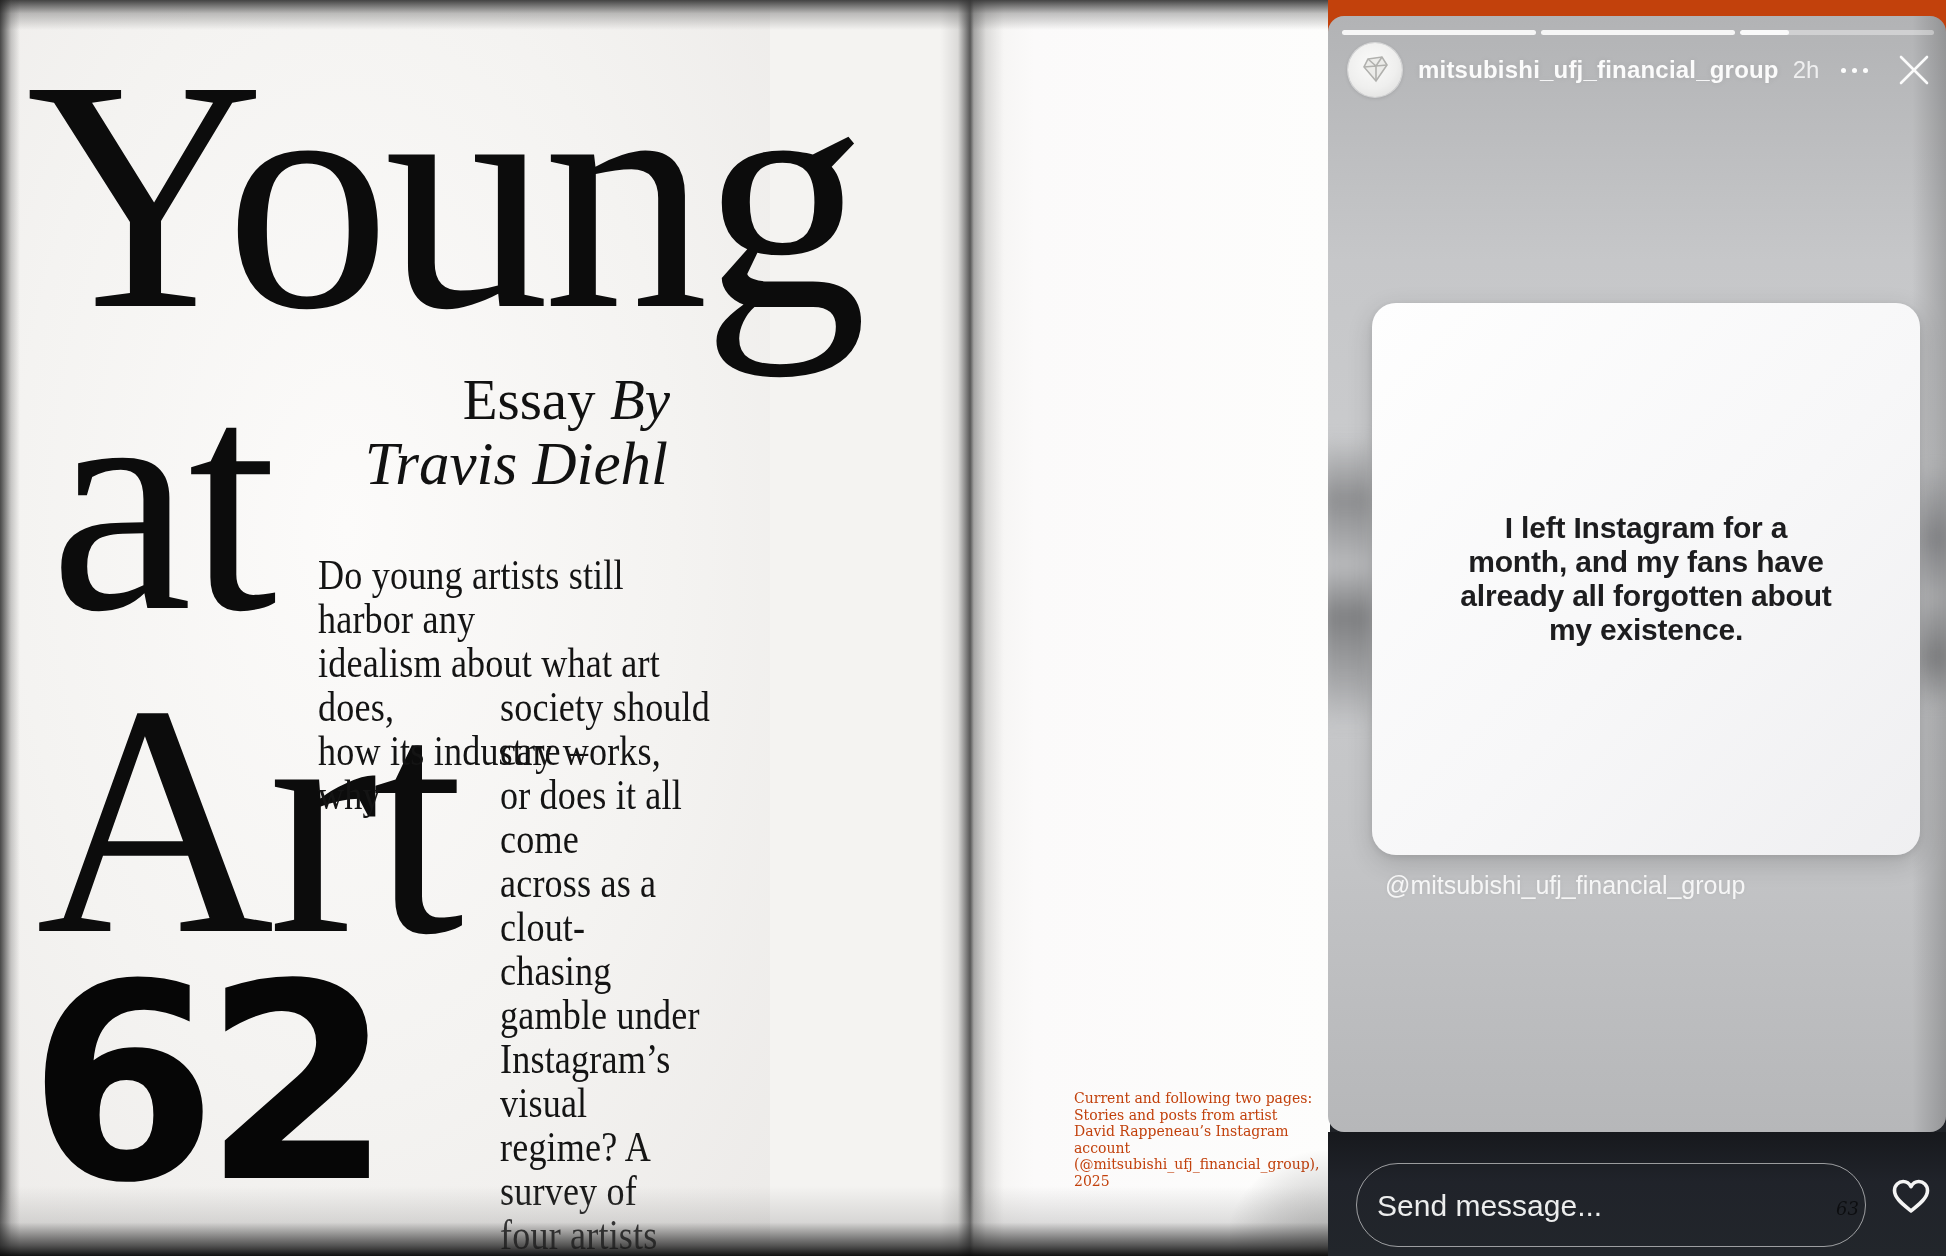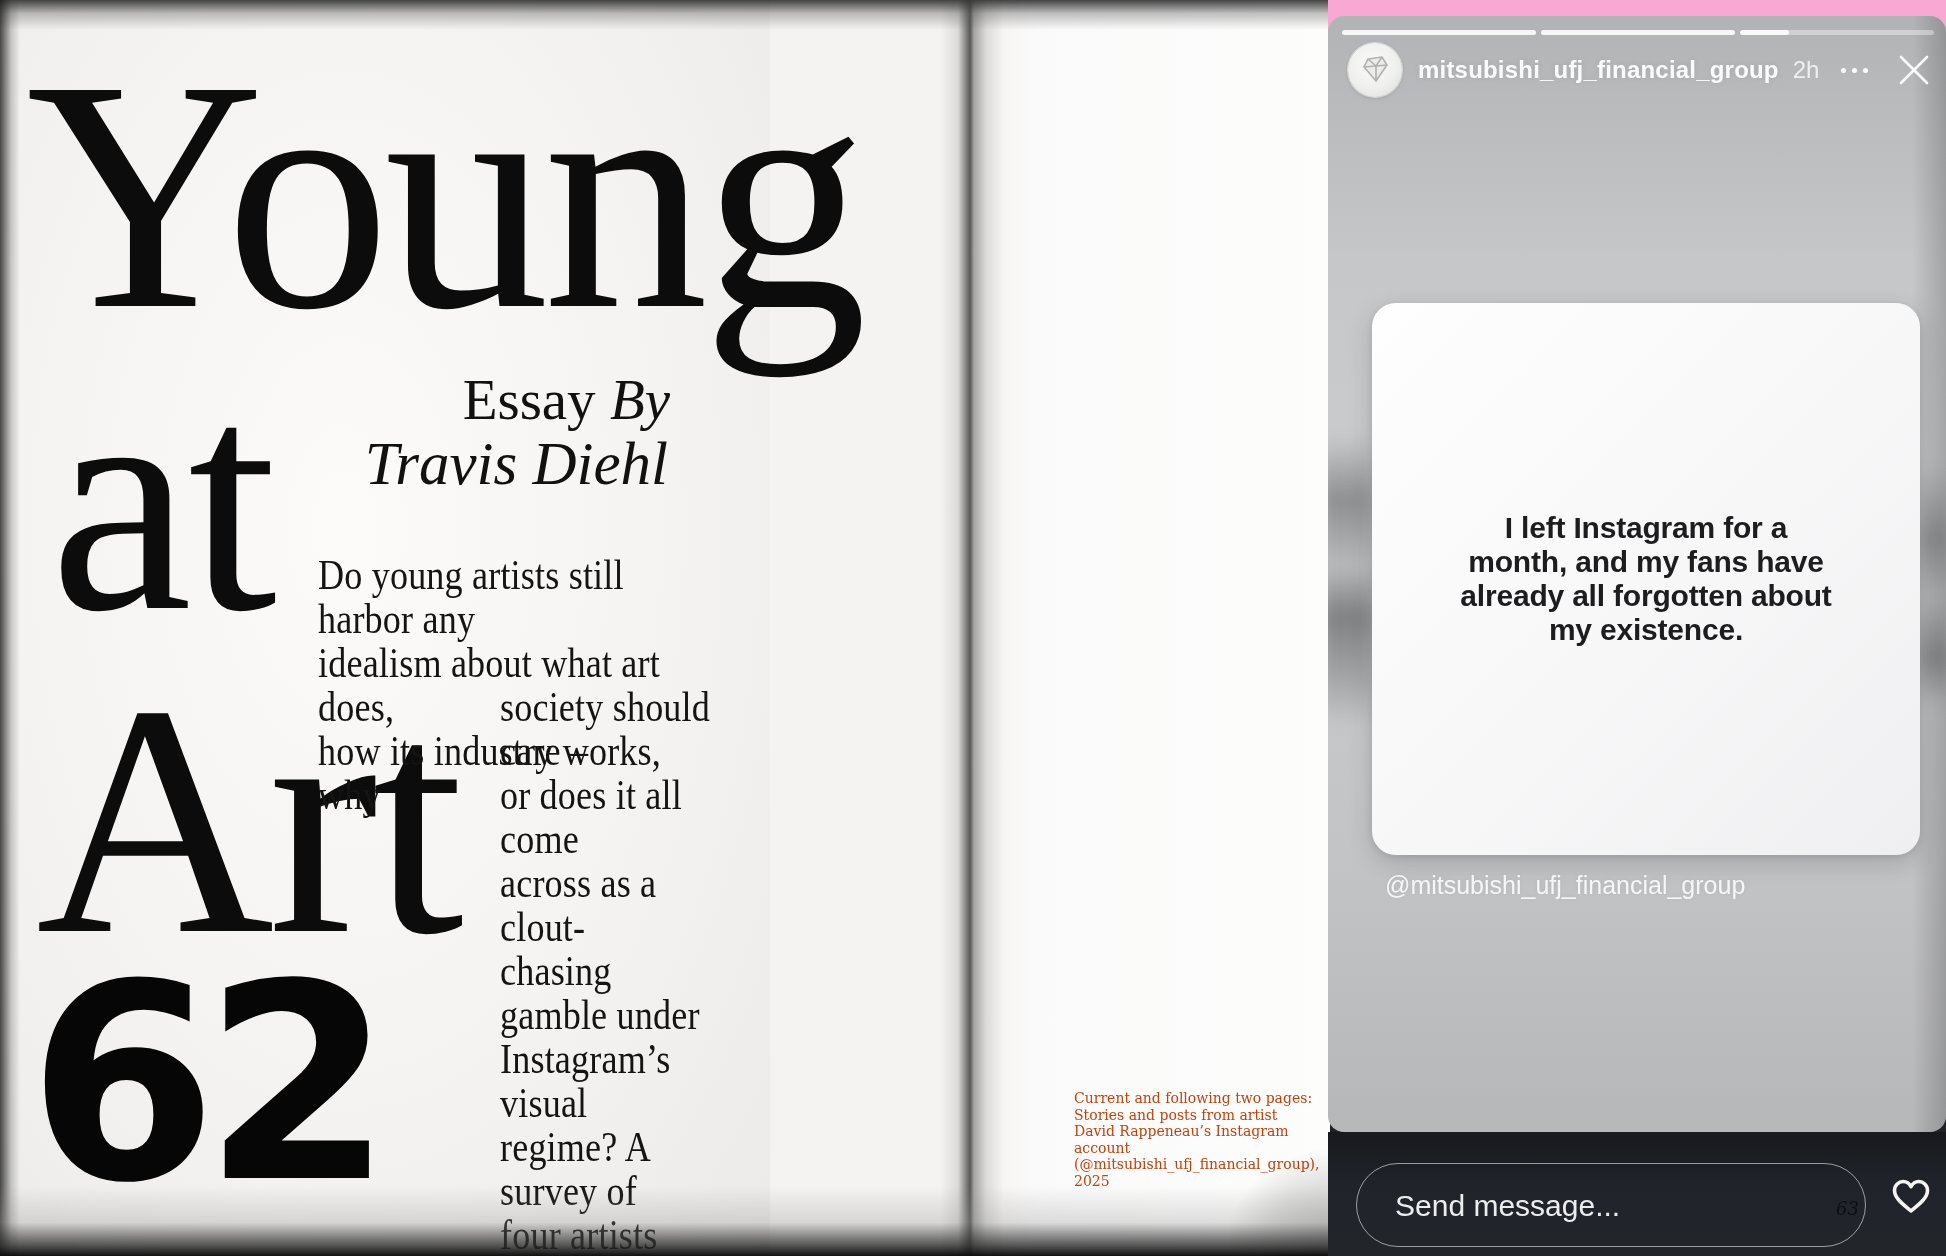--- a/index.html
+++ b/index.html
@@ -37,21 +37,21 @@
   .vig-left{position:absolute;left:0;top:0;width:20px;height:1256px;
     background:linear-gradient(90deg, rgba(30,30,30,0.8) 0%, rgba(60,60,60,0.25) 55%, rgba(0,0,0,0) 100%);}
   .vig-bottom{position:absolute;left:0;top:1186px;width:1330px;height:70px;
     background:linear-gradient(180deg, rgba(0,0,0,0) 0%, rgba(140,140,140,0.28) 52%, rgba(45,45,45,0.8) 85%, rgba(10,10,10,0.97) 100%);}
   .gutter{position:absolute;left:940px;top:0;width:64px;height:1256px;
     background:linear-gradient(90deg, rgba(0,0,0,0) 0%, rgba(0,0,0,0.10) 28%, rgba(35,35,35,0.75) 47%, rgba(70,70,70,0.45) 53%, rgba(0,0,0,0.10) 72%, rgba(0,0,0,0) 100%);}
   .corner-curl{position:absolute;left:1230px;top:1140px;width:100px;height:116px;
     background:radial-gradient(circle at 100% 100%, rgba(0,0,0,0.30) 0%, rgba(0,0,0,0.12) 45%, rgba(0,0,0,0) 70%);}
 
   
-  .ig-panel{position:absolute;left:1328px;top:0;width:618px;height:1052px;background:#f9a8d4;}
+  .ig-panel{position:absolute;left:1328px;top:0;width:618px;height:1052px;background:#c2410c;}
   .ig-story{position:absolute;left:0;top:16px;width:618px;height:1116px;border-radius:16px;overflow:hidden;
     background:linear-gradient(180deg,#b2b3b5 0%, #c6c7c9 22%, #cbccce 45%, #c3c4c6 75%, #b6b7b9 100%);}
   .story-shade-right{position:absolute;right:0;top:0;width:34px;height:100%;
     background:linear-gradient(270deg, rgba(0,0,0,0.18), rgba(0,0,0,0));}
   .blur-band{position:absolute;filter:blur(8px);}
   .band-l{left:-8px;top:420px;width:54px;height:290px;
     background:linear-gradient(180deg, rgba(0,0,0,0) 0%, #8d8e90 22%, #b9babc 45%, #7f8082 62%, #a7a8aa 85%, rgba(0,0,0,0) 100%);}
   .band-r{right:-6px;top:450px;width:34px;height:240px;
     background:linear-gradient(180deg, rgba(0,0,0,0) 0%, #96979a 30%, #c0c1c3 55%, #8f9092 80%, rgba(0,0,0,0) 100%);}
 
@@ -80,21 +80,21 @@
     white-space:pre-line;letter-spacing:-0.2px;padding:0 40px;}
 
   .mention{position:absolute;left:57px;top:855px;font-size:25px;font-weight:500;color:rgba(252,252,252,0.9);
     text-shadow:0 0 5px rgba(0,0,0,0.06);}
 
   .ig-bottom{position:absolute;left:0;top:1132px;width:618px;height:124px;
     background:linear-gradient(180deg,#17191d 0%, #20232а 40%, #22262b 100%);
     background:linear-gradient(180deg,#17191d 0%, #20232a 40%, #22262b 100%);}
   .send-pill{position:absolute;left:28px;top:31px;width:510px;height:84px;border-radius:42px;
     border:1.5px solid rgba(240,240,240,0.6);box-sizing:border-box;background:transparent;}
-  .send-input{position:absolute;left:36px;top:0;width:430px;height:100%;background:transparent;border:none;outline:none;
+  .send-input{position:absolute;left:18px;top:0;width:430px;height:100%;background:transparent;border:none;outline:none;
     font-family:"Liberation Sans",sans-serif;font-size:30px;color:#f2f3f4;}
   .send-input::placeholder{color:#eceded;opacity:1;}
   .folio-63{position:absolute;left:508px;top:66px;font-family:"DejaVu Serif",serif;font-size:18px;
     color:rgba(0,0,0,0.62);font-style:italic;}
   .heart-btn{position:absolute;left:560px;top:42px;width:46px;height:46px;display:flex;align-items:center;justify-content:center;}
 </style>
 </head>
 <body>
 
 <div class="root">

